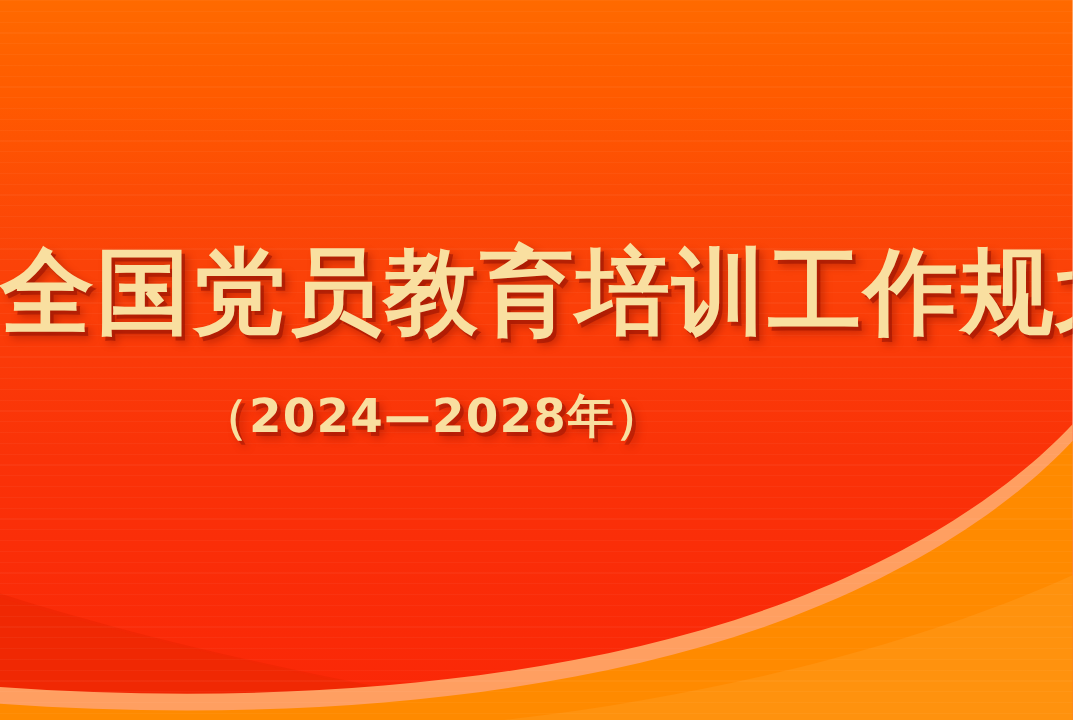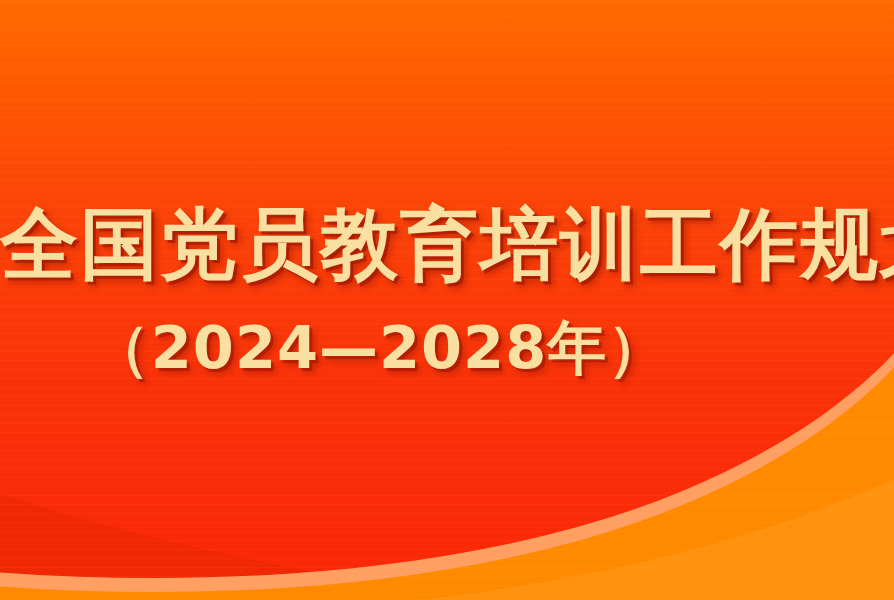--- a/index.html
+++ b/index.html
@@ -79,31 +79,30 @@
     white-space: nowrap;
     font-family: "DejaVu Sans", "Liberation Sans", sans-serif;
   }
 
   #subtitle {
     position: absolute;
     top: 312px;
     left: 0;
     width: 720px;
     text-align: center;
-    font-size: 59px;
+    font-size: 39px;
     line-height: 72px;
     font-weight: bold;
     letter-spacing: 1px;
     color: #f9dfa0;
     text-shadow:
        3px 3px 0 rgba(150, 17, 4, 0.50),
        5px 5px 7px rgba(125, 12, 2, 0.38);
     white-space: nowrap;
     font-family: "DejaVu Sans", "Liberation Sans", sans-serif;
-    margin-left: 19px;
   }
 </style>
 </head>
 <body>
 
 <div id="banner">
 
   <svg class="deco-svg" viewBox="0 0 894 600" preserveAspectRatio="none" xmlns="http://www.w3.org/2000/svg">
     <defs>
       <clipPath id="frameClip">

